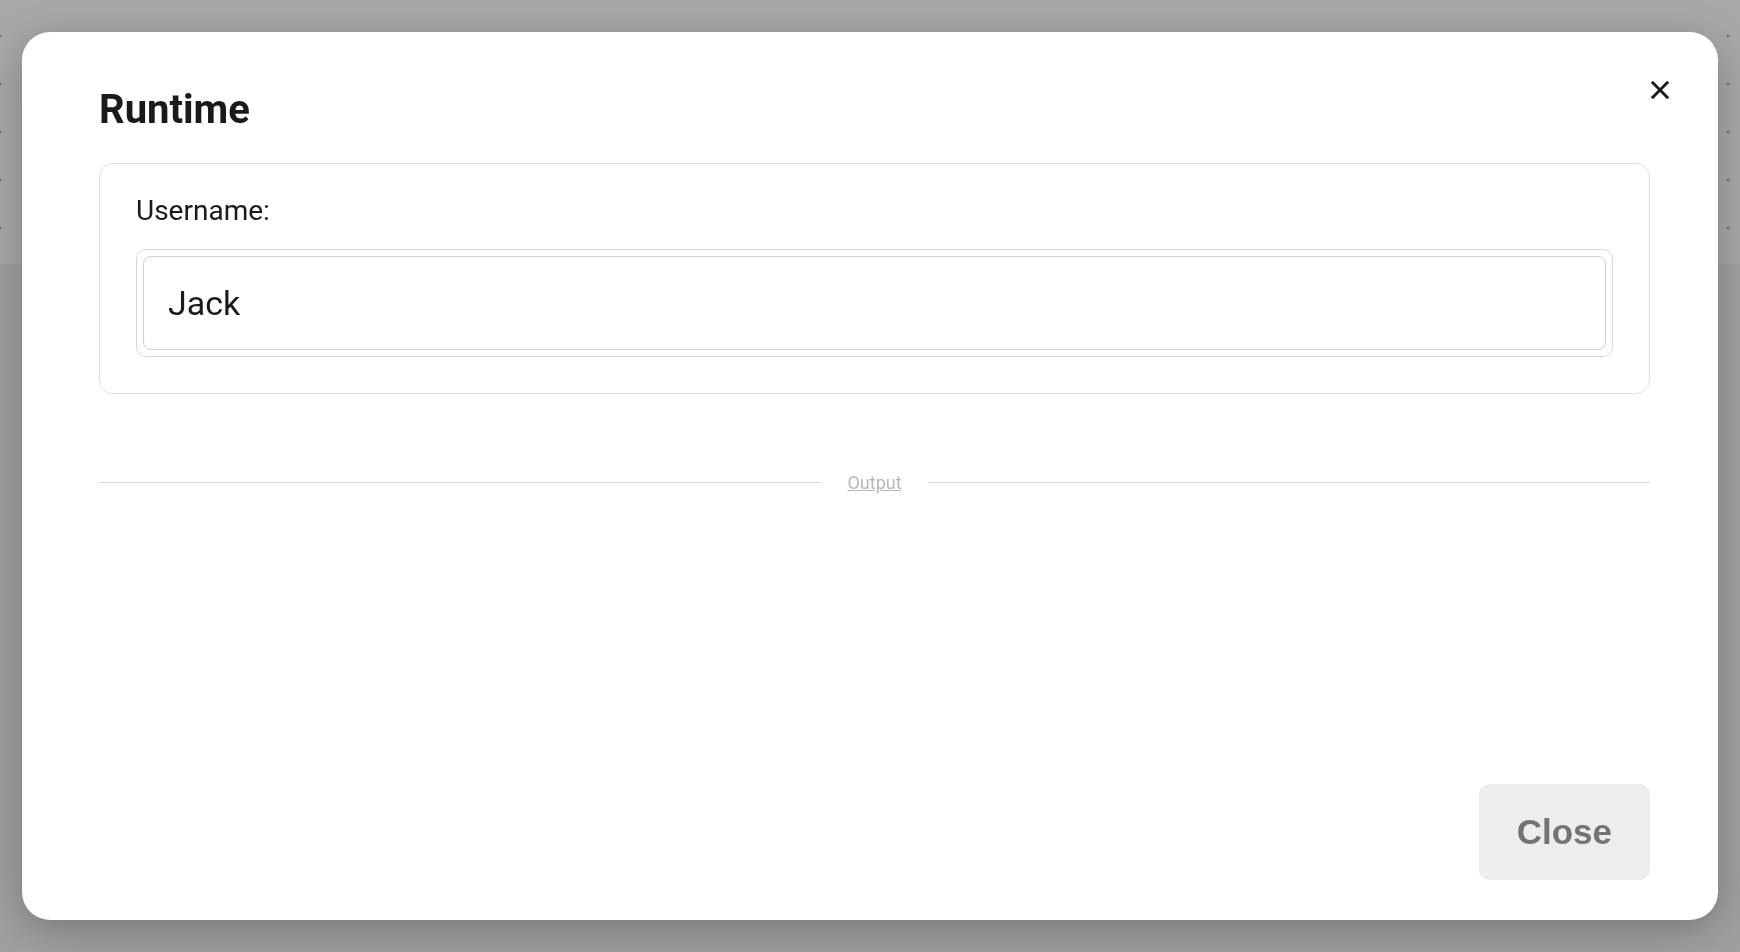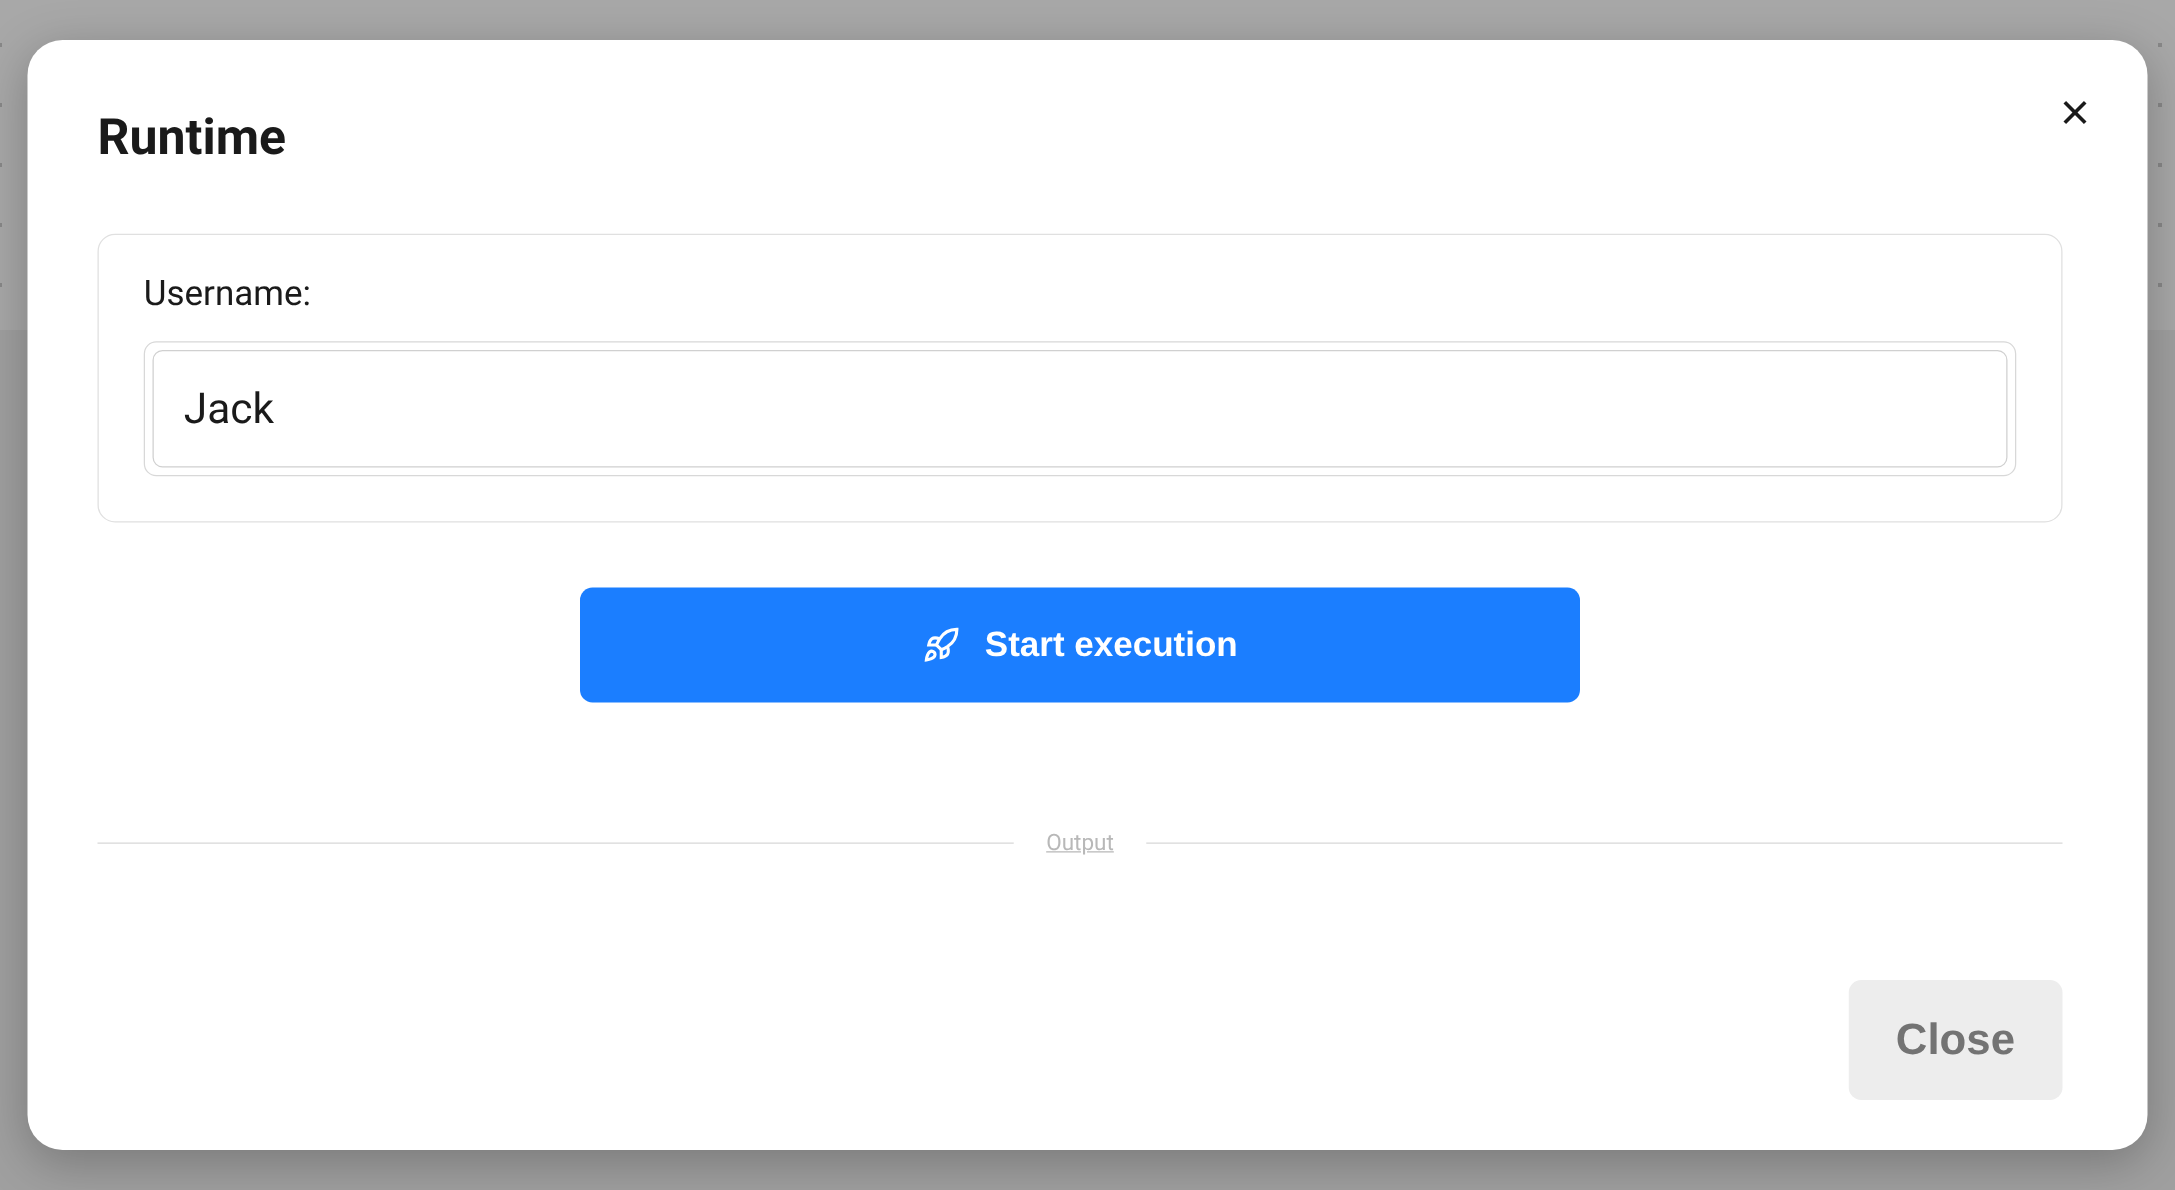--- a/index.html
+++ b/index.html
@@ -41,24 +41,23 @@
     
     .modal {
       position: absolute;
       top: 32px;
       left: 22px;
       right: 22px;
       bottom: 32px;
       background: #fff;
       border-radius: 28px;
       box-shadow: 0 10px 40px rgba(0,0,0,0.25);
-      padding: 48px 48px 40px 36px;
+      padding: 48px 48px 40px 57px;
       display: flex;
       flex-direction: column;
-      gap: 24px;
     }
     
     .modal-header {
       display: flex;
       justify-content: space-between;
       align-items: flex-start;
     }
     
     .modal-title {
       font-size: 40px;
@@ -205,29 +204,20 @@
     </button>
   </div>
 
   <div class="form-card">
     <label class="field-label">Username:</label>
     <div class="input-wrapper">
       <input type="text" class="text-input" value="Jack" style="">
     </div>
   </div>
 
-  <button class="start-btn">
-    <svg viewBox="0 0 24 24">
-      <path d="M4.5 16.5c-1.5 1.26-2 5-2 5s3.74-.5 5-2c.71-.84.7-2.13-.09-2.91a2.18 2.18 0 0 0-2.91-.09z"></path>
-      <path d="M12 15l-3-3a22 22 0 0 1 2-3.95A12.88 12.88 0 0 1 22 2c0 2.72-.78 7.5-6 11a22.35 22.35 0 0 1-4 2z"></path>
-      <path d="M9 12H4s.55-3.03 2-4c1.62-1.08 5 0 5 0"></path>
-      <path d="M12 15v5s3.03-.55 4-2c1.08-1.62 0-5 0-5"></path>
-    </svg>
-    <span>Start execution</span>
-  </button>
 
   <div class="divider-row">
     <div class="divider-line"></div>
     <span class="divider-label">Output</span>
     <div class="divider-line"></div>
   </div>
 
   <div class="output-area"></div>
 
   <div class="footer-row">

